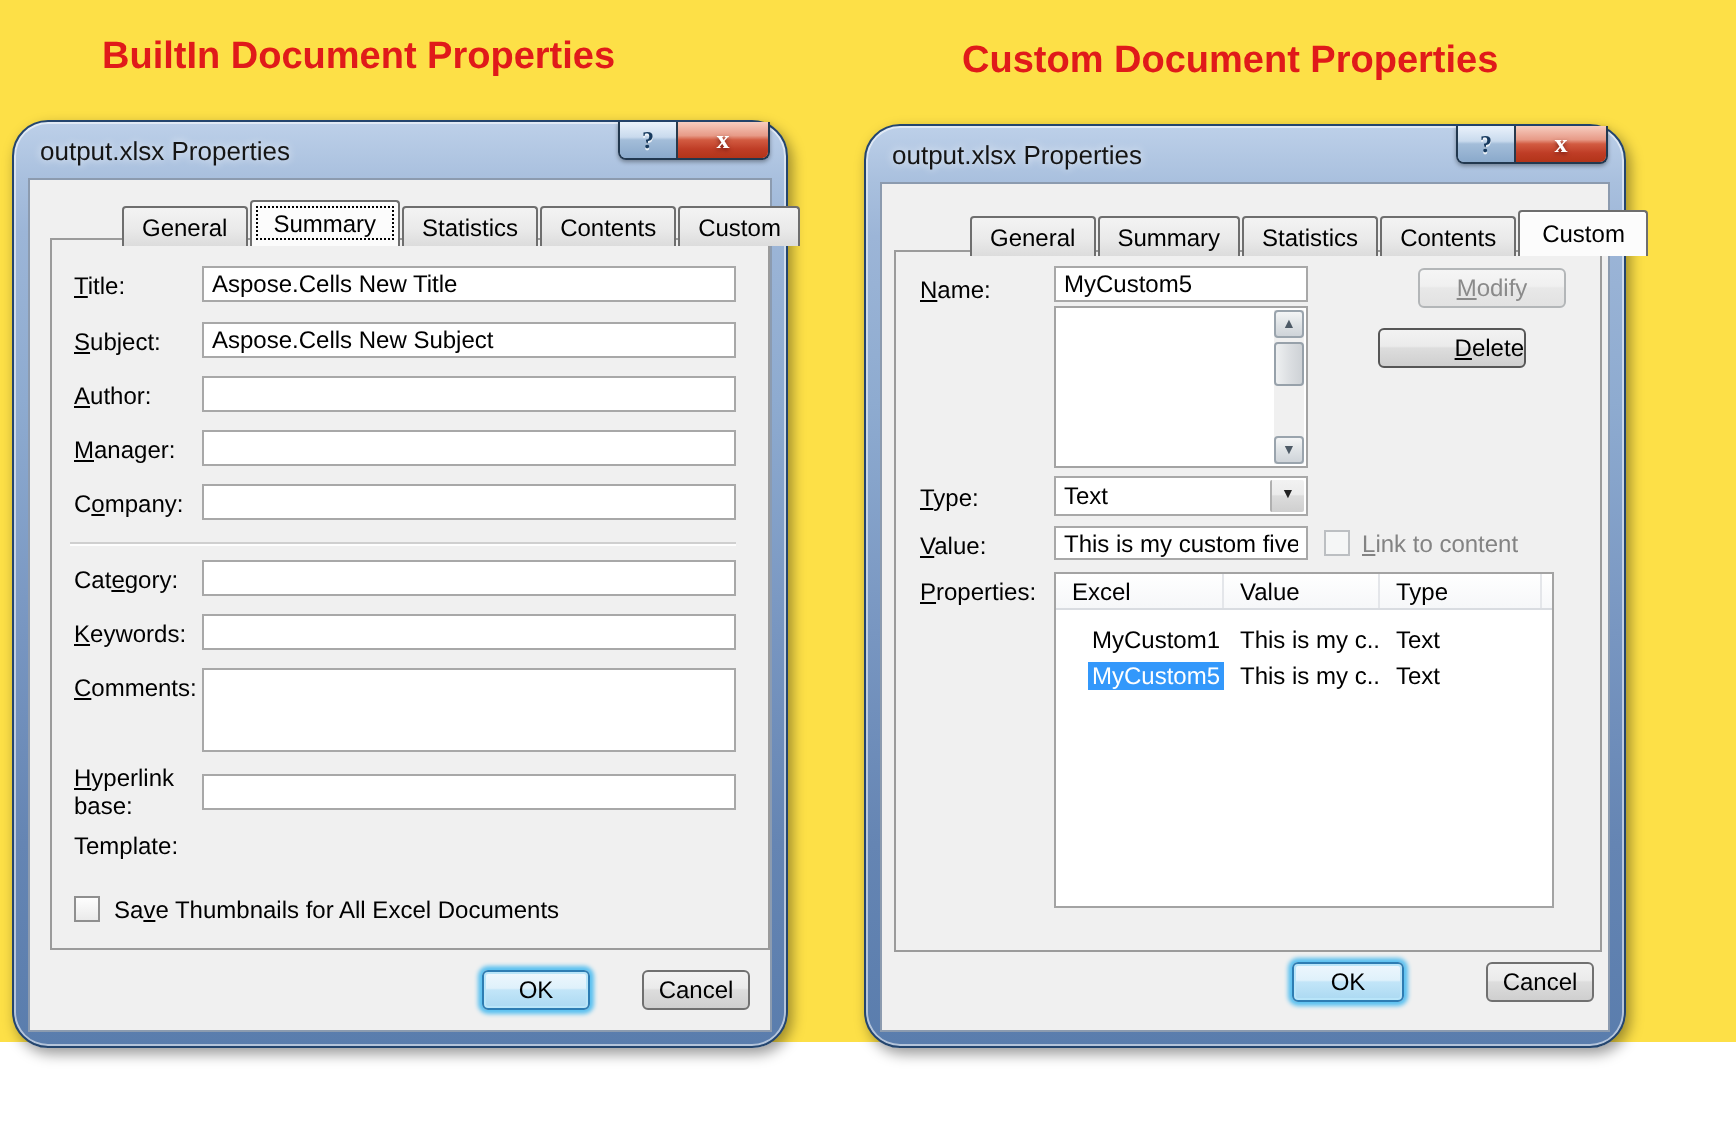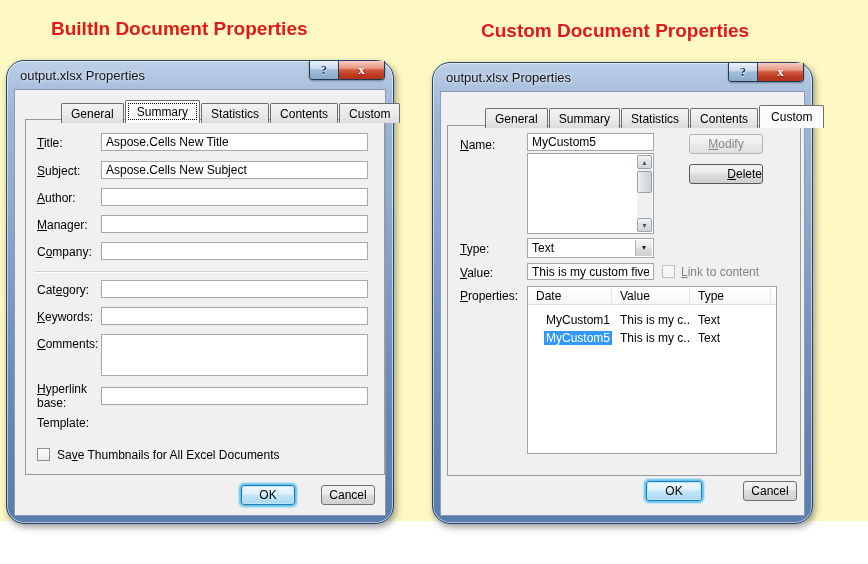--- a/index.html
+++ b/index.html
@@ -1,18 +1,18 @@
 <!DOCTYPE html>
 <html><head>
 <meta charset="utf-8">
 <style>
   * { margin:0; padding:0; box-sizing:border-box; }
   html,body { width:868px; height:564px; background:#ffffff; overflow:hidden;
     font-family:"Liberation Sans","DejaVu Sans",sans-serif; }
-  .canvas { position:relative; width:868px; height:521px; background:#fef9c3; }
+  .canvas { position:relative; width:868px; height:521px; background:#fde047; }
 
   .heading { position:absolute; font-size:19px; font-weight:bold; letter-spacing:0; }
   #h-left { left:51px; top:18px; }
   #h-right { left:481px; top:20px; }
 
   
   .dialog { position:absolute; border:1px solid #24456e; border-radius:18px;
     background:linear-gradient(180deg,#bdd0e9 0%,#a9c0de 6%,#9cb5d7 12%,#8eabd0 30%,#7896c1 55%,#6585b3 78%,#5a7dad 100%);
     box-shadow: inset 0 0 0 1px rgba(255,255,255,.55), 2px 3px 7px rgba(0,0,0,.4); }
   #dlg-left  { left:6px;  top:60px; width:388px; height:464px; }
@@ -67,21 +67,21 @@
   .cbl.disabled { color:#838383; }
 
   
   .btn { position:absolute; height:20px; font-family:inherit; font-size:12px; color:#000;
     text-align:center; line-height:18px; border:1px solid #707070; border-radius:3px;
     background:linear-gradient(180deg,#f2f2f2 0%,#ebebeb 45%,#dddddd 50%,#cfcfcf 100%); }
   .btn.default { border:1px solid #2d7db3;
     box-shadow:0 0 2px 2px #59c0f0, inset 0 0 0 1px #b9e5f9;
     background:linear-gradient(180deg,#eef7fd 0%,#dff1fb 45%,#c2e5f8 50%,#abd9f2 100%); }
   .btn.disabled { color:#8a8a8a; border-color:#b3b6b8;
-    background:linear-gradient(180deg,#f5f5f5 0%,#f0f0f0 45%,#e8e8e8 50%,#e2e2e2 100%); }
+    background:linear-gradient(180deg,#f5f5f5 0%,#f0f0f0 45%,#e8e8e8 50%,#e2e2e2 100%);margin-left:20px; }
   .btn.dark-border { border-color:#565656;text-align:right; }
 
   
   .listbox { position:absolute; background:#fff; border:1px solid #a3a3a3; overflow:hidden; }
   .li { font-size:12px; line-height:13px; padding:0 3px; white-space:nowrap; color:#000; }
   .li:first-child { padding-top:1px; }
   .sb { position:absolute; top:1px; right:1px; bottom:1px; width:15px; background:#f0f0f0; }
   .sb-btn { position:absolute; left:0; width:15px; height:14px; text-align:center;
     font-size:7px; line-height:14px; color:#4d5a66; border:1px solid #9aa4ad; border-radius:2px;
     background:linear-gradient(180deg,#f4f5f6,#dfe3e6 50%,#cfd4d9 100%); }
@@ -215,21 +215,21 @@
         <div class="lbl" style="left:12px;top:140px"><u>V</u>alue:</div>
         <input class="tb" style="left: 79px; top: 137px; width: 127px; height: 17px;" value="This is my custom five.">
 
         <div class="cbx disabled" style="left:214px;top:139px"></div>
         <div class="cbl disabled" style="left:233px;top:139px"><u>L</u>ink to content</div>
 
         <div class="lbl" style="left:12px;top:163px"><u>P</u>roperties:</div>
 
         <div class="ptable" style="left:79px;top:160px;width:250px;height:168px">
           <div class="thead">
-            <div class="th th-name">Date</div>
+            <div class="th th-name">Excel</div>
             <div class="th th-val">Value</div>
             <div class="th th-type">Type</div>
           </div>
           <div class="tbody">
               <div class="trow">
                 <div class="tc tc-name"><span>MyCustom1</span></div>
                 <div class="tc tc-val">This is my c...</div>
                 <div class="tc tc-type">Text</div>
               </div>
               <div class="trow">

